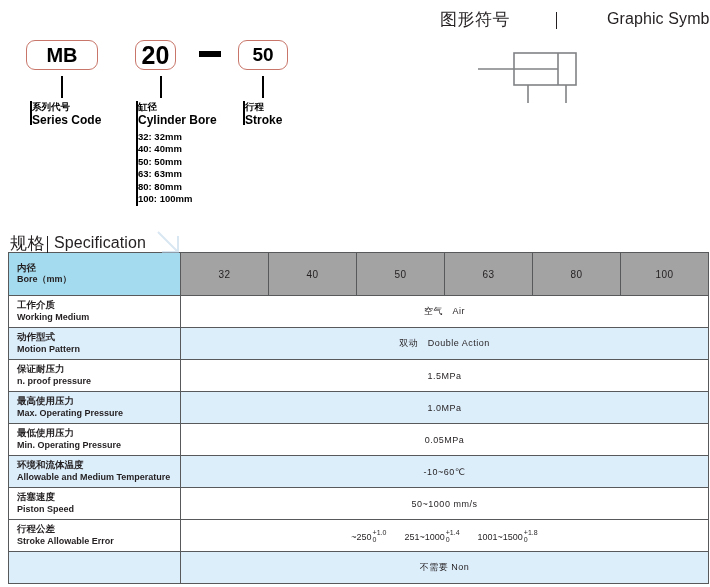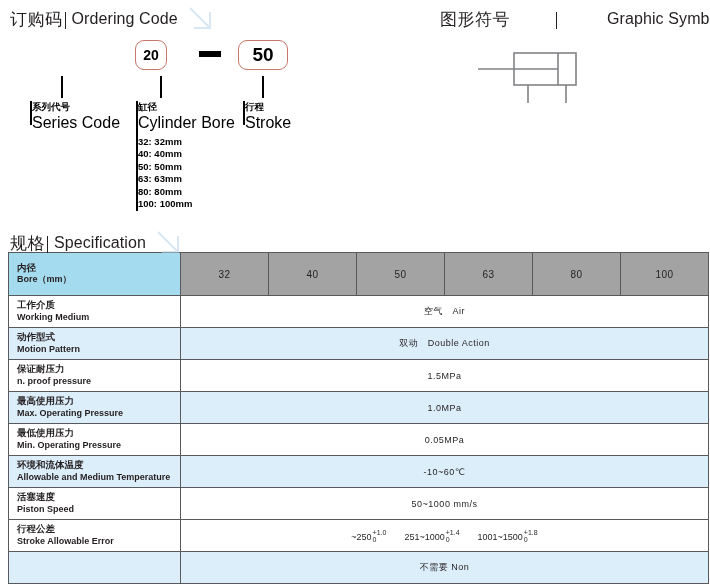--- a/index.html
+++ b/index.html
@@ -59,40 +59,40 @@
     border: 1.6px solid #c8766a;
     border-radius: 9px;
     background: #ffffff;
     text-align: center;
     font-weight: bold;
     color: #000;
     line-height: 28px;
     height: 30px;
   }
   .code-box.mb { left: 26px; top: 0; width: 72px; font-size: 20px; }
-  .code-box.bore { left: 135px; top: 0; width: 32px; font-size: 14px; }
+  .code-box.bore { left: 135px; top: 0; width: 41px; font-size: 25px; }
   .code-box.stroke { left: 238px; top: 0; width: 50px; font-size: 19px; }
   .code-dash {
     position: absolute;
     left: 199px; top: 11px;
     width: 22px; height: 6px;
     background: #000;
   }
   .leader {
     position: absolute;
     width: 2px;
     background: #000;
   }
   .leg-block {
     position: absolute;
     border-left: 2.5px solid #000;
     line-height: 1.28;
   }
   .leg-block .cn { font-size: 9.5px; font-weight: bold; color: #000; }
-  .leg-block .en { font-size: 16px; font-weight: normal; color: #000; }
+  .leg-block .en { font-size: 12px; font-weight: bold; color: #000; }
   .leg-block ul { list-style: none; margin: 2px 0 0 0; padding: 0; }
   .leg-block ul li { font-size: 9.5px; font-weight: bold; color: #000; line-height: 1.32; }
 
   
   #graphic-symbol { position: absolute; left: 440px; top: 0; width: 270px; height: 210px; }
 
   
   #specification { position: absolute; left: 0; top: 218px; width: 710px; }
   table.spec {
     border-collapse: collapse;
@@ -125,32 +125,23 @@
   .val-cn { letter-spacing: .5px; }
   .tol-group { display: inline-block; margin: 0 9px; white-space: nowrap; }
   .frac { display: inline-block; vertical-align: -0.28em; font-size: 7px; line-height: 1; text-align: left; margin-left: 1px; }
   .frac b { display: block; font-weight: normal; }
 </style>
 </head>
 <body>
 
 <div id="ordering-code">
 
-  <div class="section-head" style="left:10px; top:6px;">
-    <span class="cn">订购码</span>
-    <span class="bar"></span>
-    <span class="en">Ordering Code</span>
-    <span class="deco-arrow">
-      <svg width="34" height="26" viewBox="0 0 34 26">
-        <path d="M2 2 L22 22 M22 6 L22 22 L6 22" fill="none" stroke="#b9d4e8" stroke-width="2"></path>
-      </svg>
-    </span>
-  </div>
 
   <div class="code-boxes">
+    <div class="code-box mb">MB</div>
     <div class="code-box bore">20</div>
     <div class="code-dash"></div>
     <div class="code-box stroke">50</div>
   </div>
 
   <div class="leader" style="left:61px; top:76px; height:22px;"></div>
   <div class="leader" style="left:160px; top:76px; height:22px;"></div>
   <div class="leader" style="left:262px; top:76px; height:22px;"></div>
 
   <div class="leg-block" style="left:30px; top:101px; width:95px; height:24px;">

